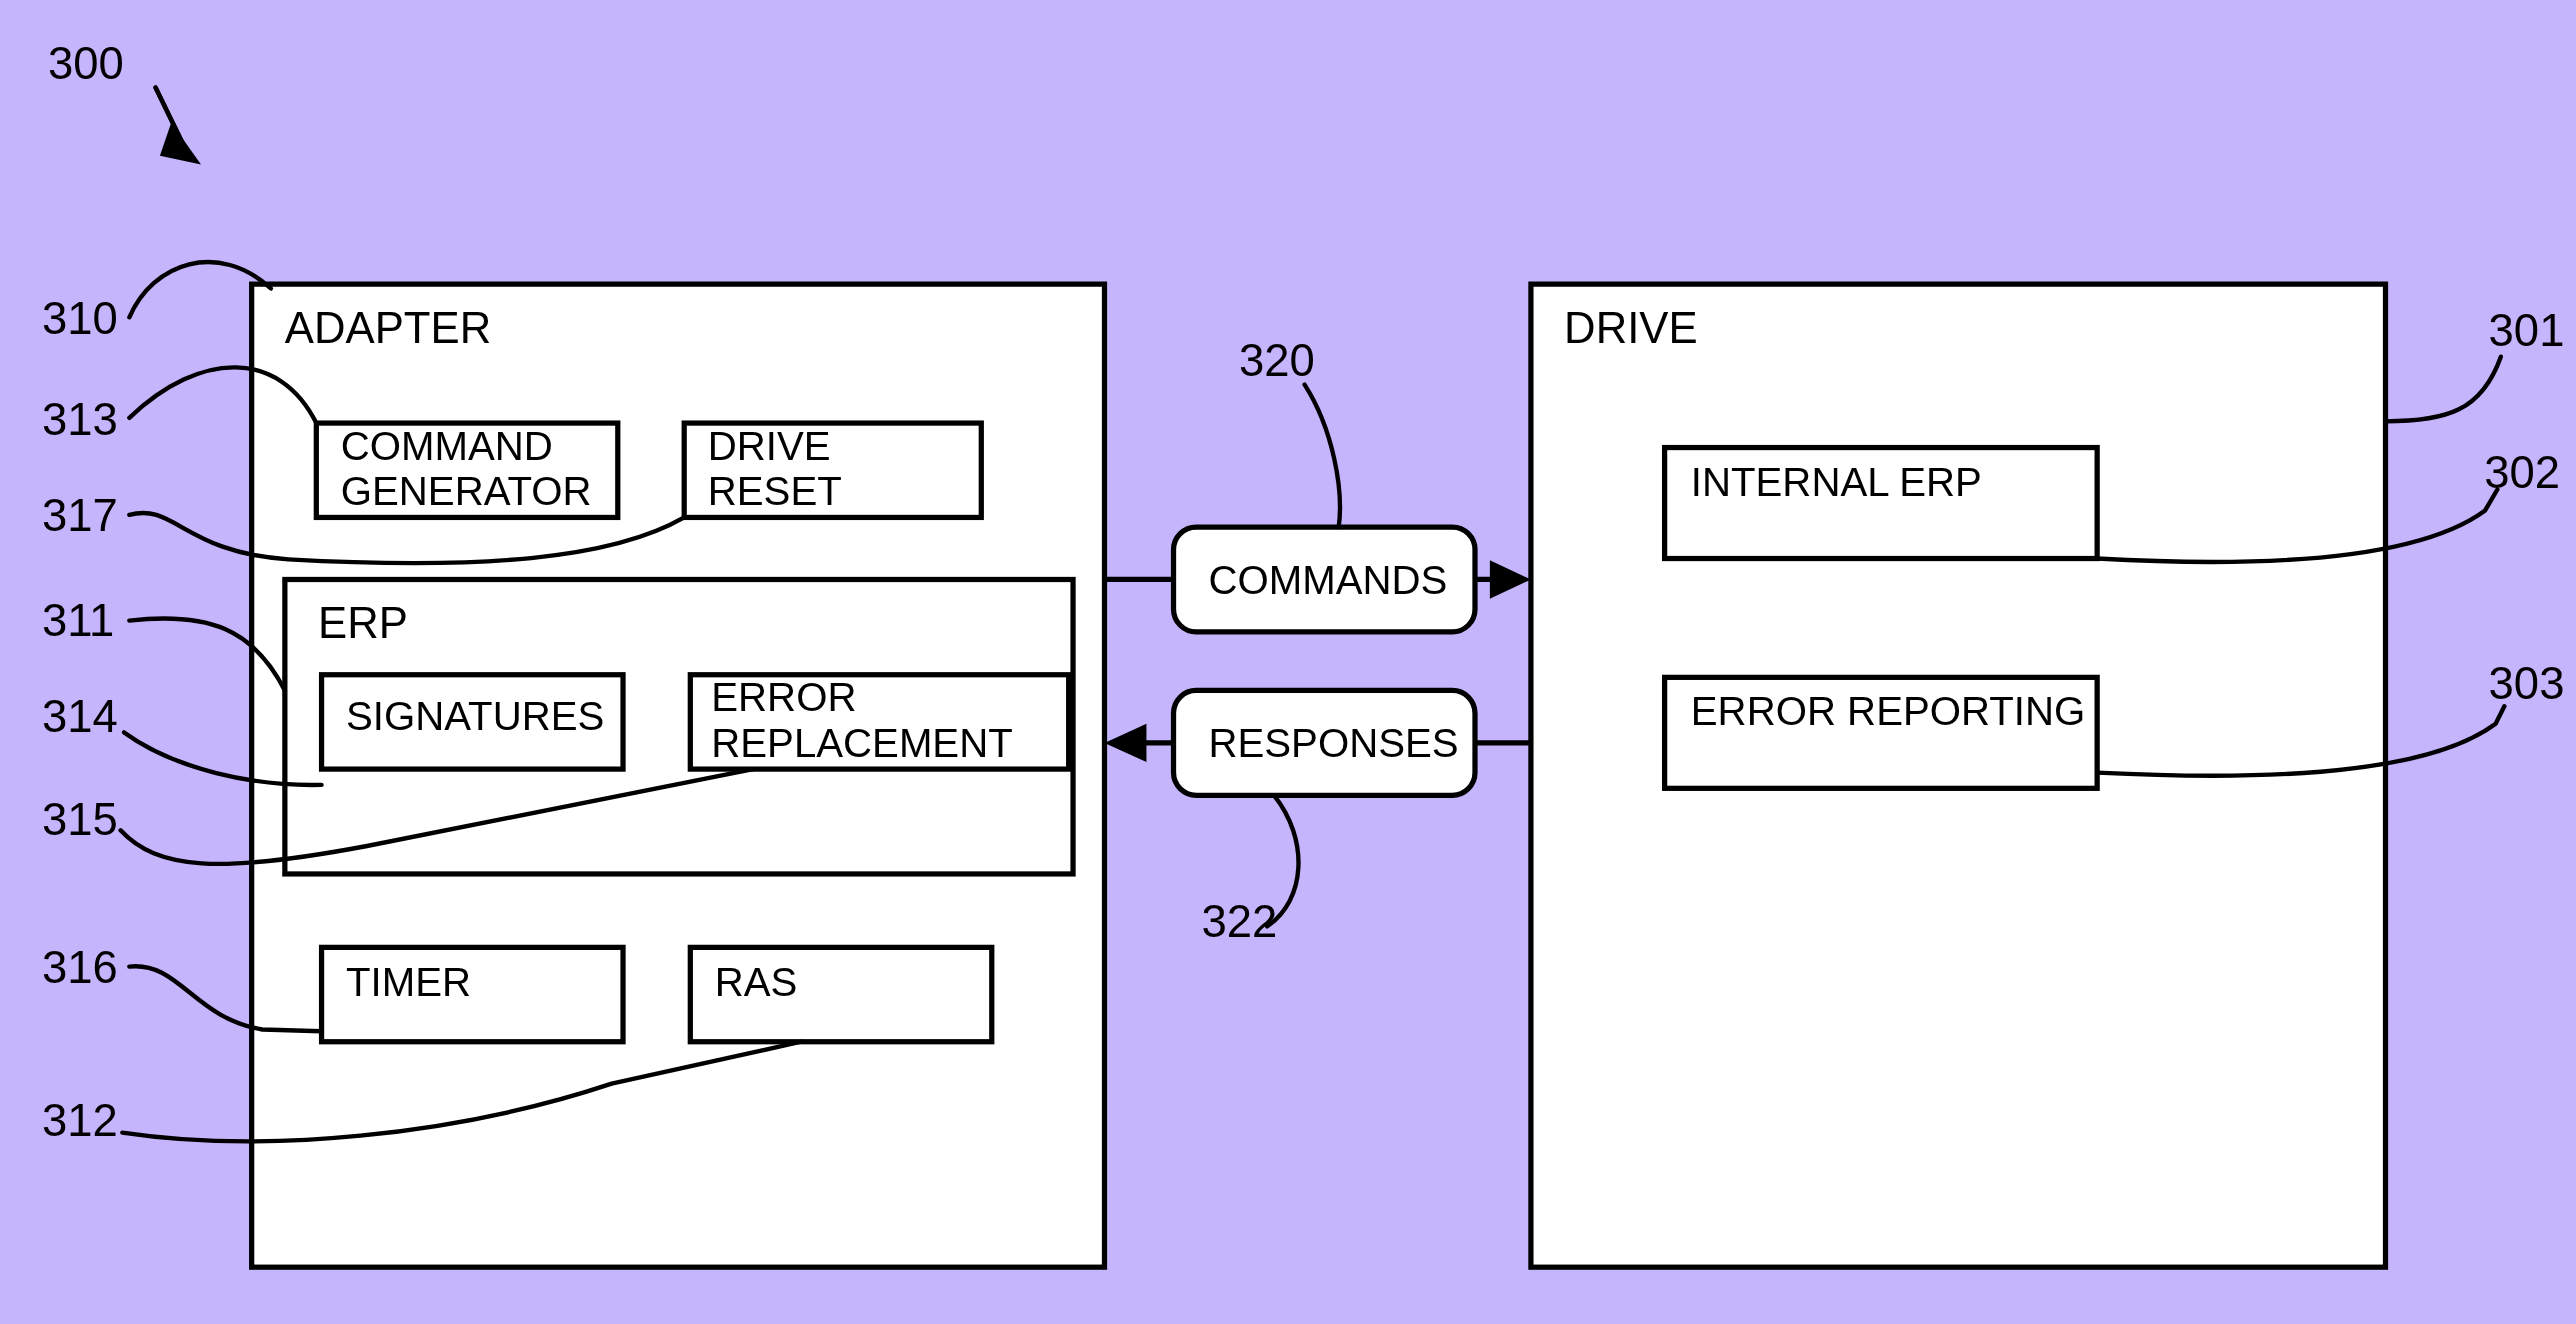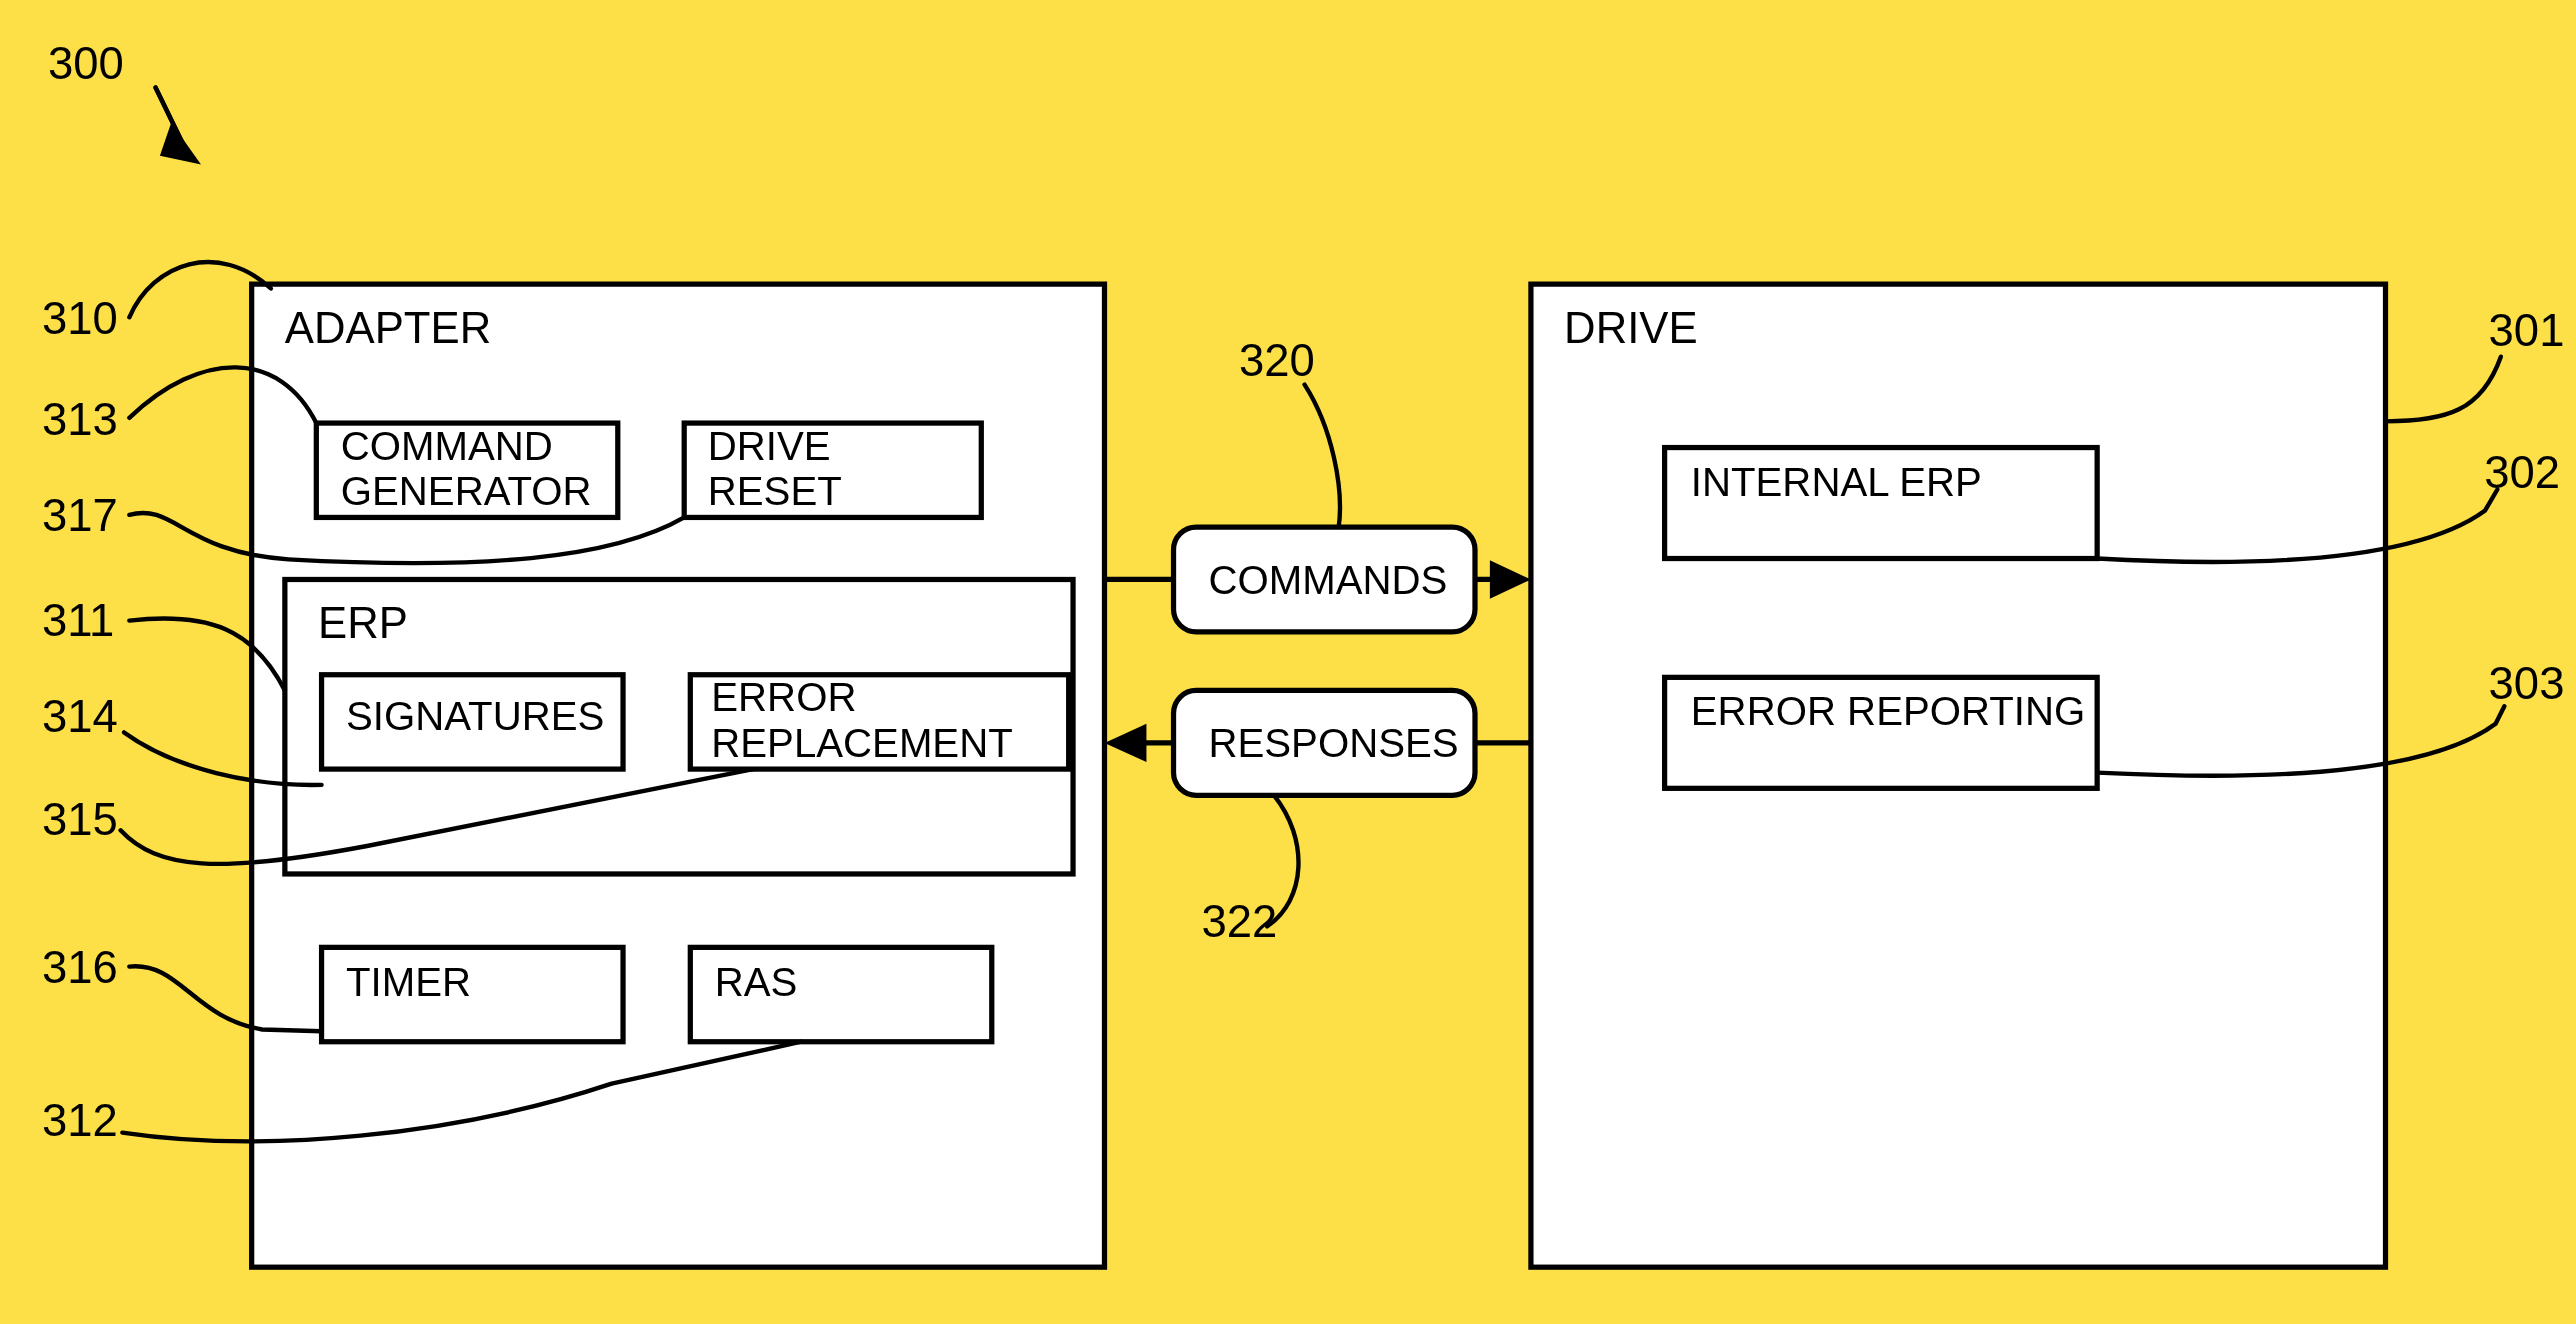--- a/index.html
+++ b/index.html
@@ -7,21 +7,21 @@
     padding: 0;
     background: #ffffff;
   }
   body {
     font-family: "Liberation Sans", sans-serif;
   }
   #figure {
     position: relative;
     width: 2576px;
     height: 1325px;
-    background: #fde047;
+    background: #c4b5fd;
     overflow: hidden;
   }
   #figure svg {
     position: absolute;
     left: 0;
     top: 0;
     width: 2576px;
     height: 1325px;
   }
   .stroke {

